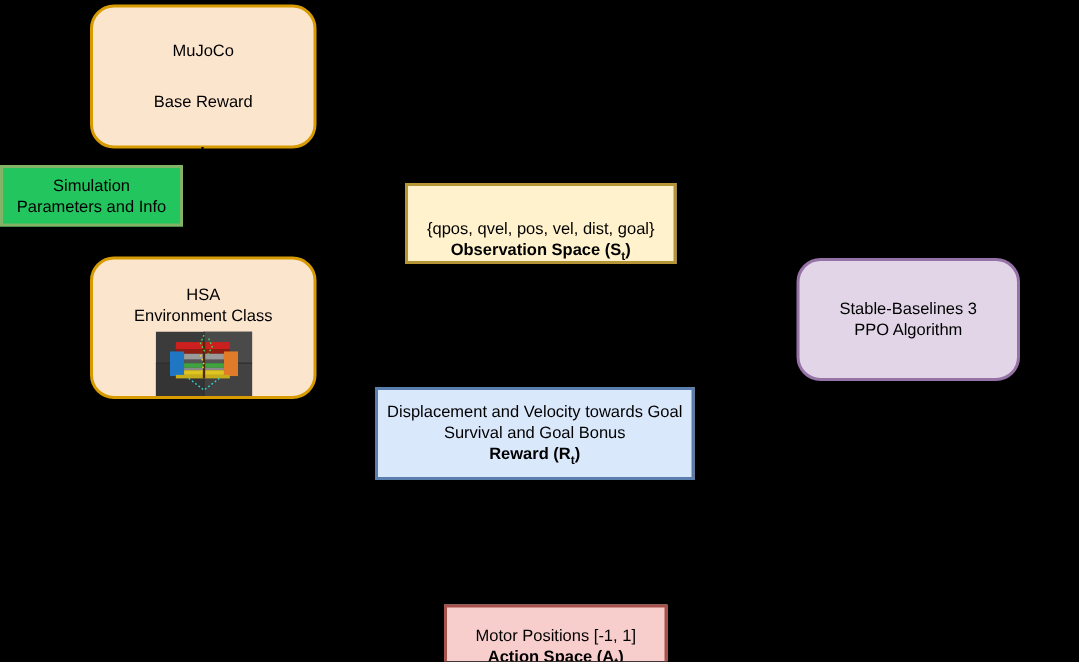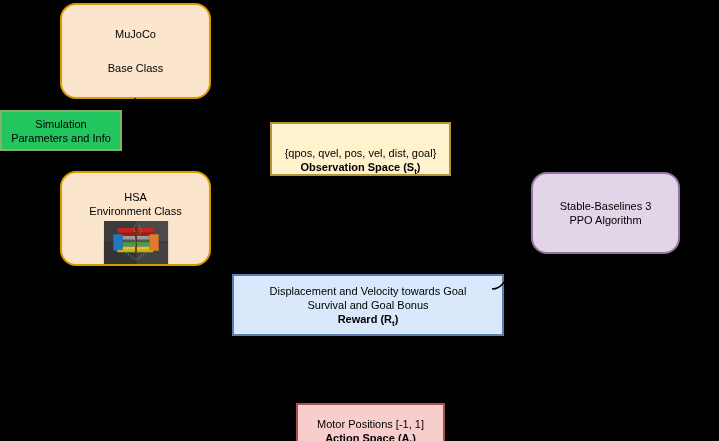--- a/index.html
+++ b/index.html
@@ -14,34 +14,34 @@
     display:flex;flex-direction:column;align-items:center;justify-content:center;
     text-align:center;font-size:11px;line-height:14px;
   }
   .rounded{border-radius:16px;}
   .node .bold{font-weight:bold;}
   .node sub{font-size:8px;line-height:0;}
   #node-mujoco{left:60px;top:3px;width:151px;height:96px;}
   #node-sim{left:0px;top:110px;width:122px;height:41px;}
   #node-hsa{left:60px;top:171px;width:151px;height:95px;justify-content:flex-start;padding-top:17px;}
   #node-obs{left:270px;top:122px;width:181px;height:54px;}
-  #node-reward{left:232px;top:258px;width:272px;height:62px;line-height:14px;margin-top:16px;}
+  #node-reward{left:250px;top:258px;width:213px;height:62px;line-height:14px;}
   #node-action{left:296px;top:380px;width:149px;height:55px;}
   #node-sb3{left:531px;top:172px;width:149px;height:82px;}
   #hsa-render{margin-top:3px;display:block;}
   #connector-layer{position:absolute;left:0;top:0;width:719px;height:441px;pointer-events:none;}
 </style>
 </head>
 <body>
 
 <div id="canvas">
 
   <div class="node rounded" id="node-mujoco" style="background: rgb(252, 229, 205); border-color: rgb(215, 155, 0); gap: 20px;">
     <div>MuJoCo</div>
-    <div>Base Class</div>
+    <div>Base Reward</div>
   </div>
 
   <div class="node" id="node-sim" style="background: #22c55e; border-color: rgb(130, 179, 102);">
     <div>Simulation</div>
     <div>Parameters and Info</div>
   </div>
 
   <div class="node rounded" id="node-hsa" style="background: rgb(252, 229, 205); border-color: rgb(215, 155, 0);">
     <div>HSA</div>
     <div>Environment Class</div>

